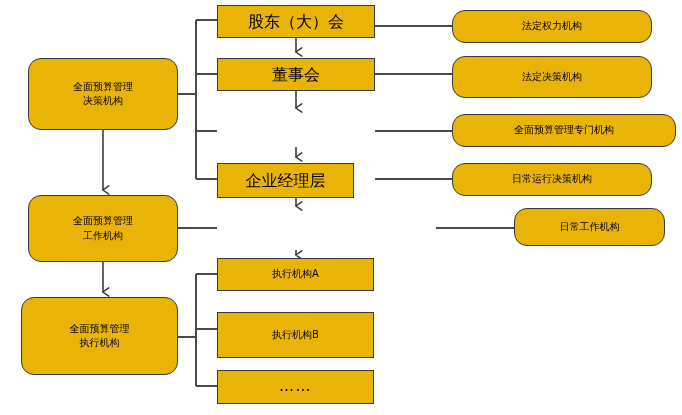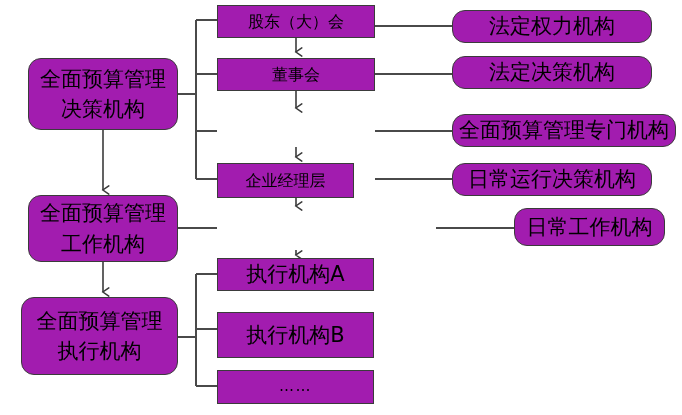--- a/index.html
+++ b/index.html
@@ -23,38 +23,38 @@
     width: 682px;
     height: 415px;
   }
   .node {
     position: absolute;
     box-sizing: border-box;
     display: flex;
     flex-direction: column;
     align-items: center;
     justify-content: center;
-    background: #a21caf;
+    background: #eab308;
     border: 1.6px solid #3b3b3b;
     color: #000000;
     text-align: center;
     line-height: 1.45;
     z-index: 2;
   }
   .node.rounded {
     border-radius: 13px;
   }
   .node.sharp {
     border-radius: 0;
   }
   .node .line {
     display: block;
     white-space: nowrap;
   }
-  .t15 { font-size: 21px; }
+  .t15 { font-size: 10px; }
   .t16 { font-size: 16px; }
   .ellipsis-text {
     letter-spacing: 1.5px;
     font-size: 15px;
   }
 </style>
 </head>
 <body>
 
 <div id="diagram-root">
@@ -141,21 +141,21 @@
   </div>
 
   <div class="node sharp" style="left:217px; top:370px; width:157px; height:34px;">
     <span class="line ellipsis-text">……</span>
   </div>
 
   <div class="node rounded" style="left:452px; top:10px; width:200px; height:33px;">
     <span class="line t15">法定权力机构</span>
   </div>
 
-  <div class="node rounded" style="left:452px; top:56px; width:200px; height:33px;">
+  <div class="node rounded" style="left:452px; top:56px; width:200px; height:42px;">
     <span class="line t15">法定决策机构</span>
   </div>
 
   <div class="node rounded" style="left:452px; top:163px; width:200px; height:33px;">
     <span class="line t15">日常运行决策机构</span>
   </div>
 
   <div class="node rounded" style="left:452px; top:114px; width:224px; height:33px;">
     <span class="line t15">全面预算管理专门机构</span>
   </div>

